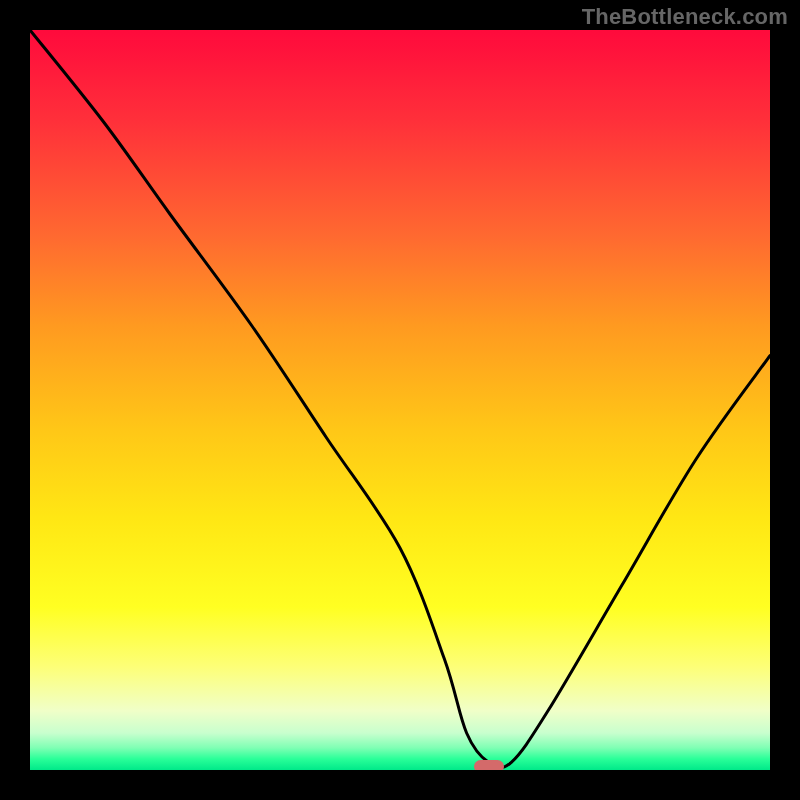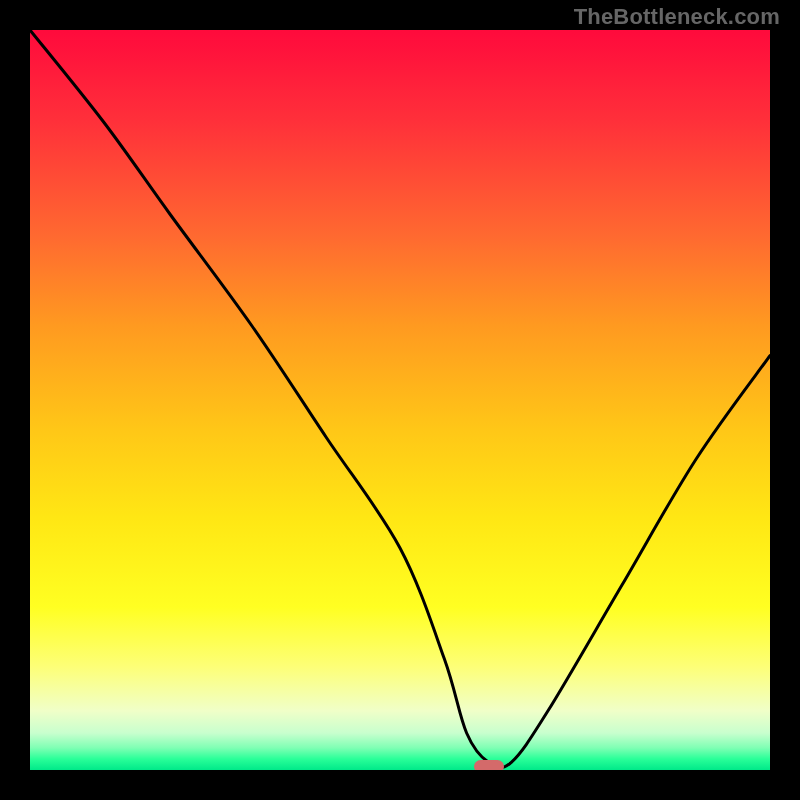--- a/index.html
+++ b/index.html
@@ -13,21 +13,21 @@
   }
   .frame {
     position: relative;
     width: 800px;
     height: 800px;
     background: #000;
   }
   .watermark {
     position: absolute;
     top: 4px;
-    right: 20px;
+    right: 12px;
     color: #666;
     font-size: 22px;
     font-weight: 600;
     letter-spacing: 0.2px;
     z-index: 5;
   }
   .plot {
     position: absolute;
     left: 30px;
     top: 30px;

